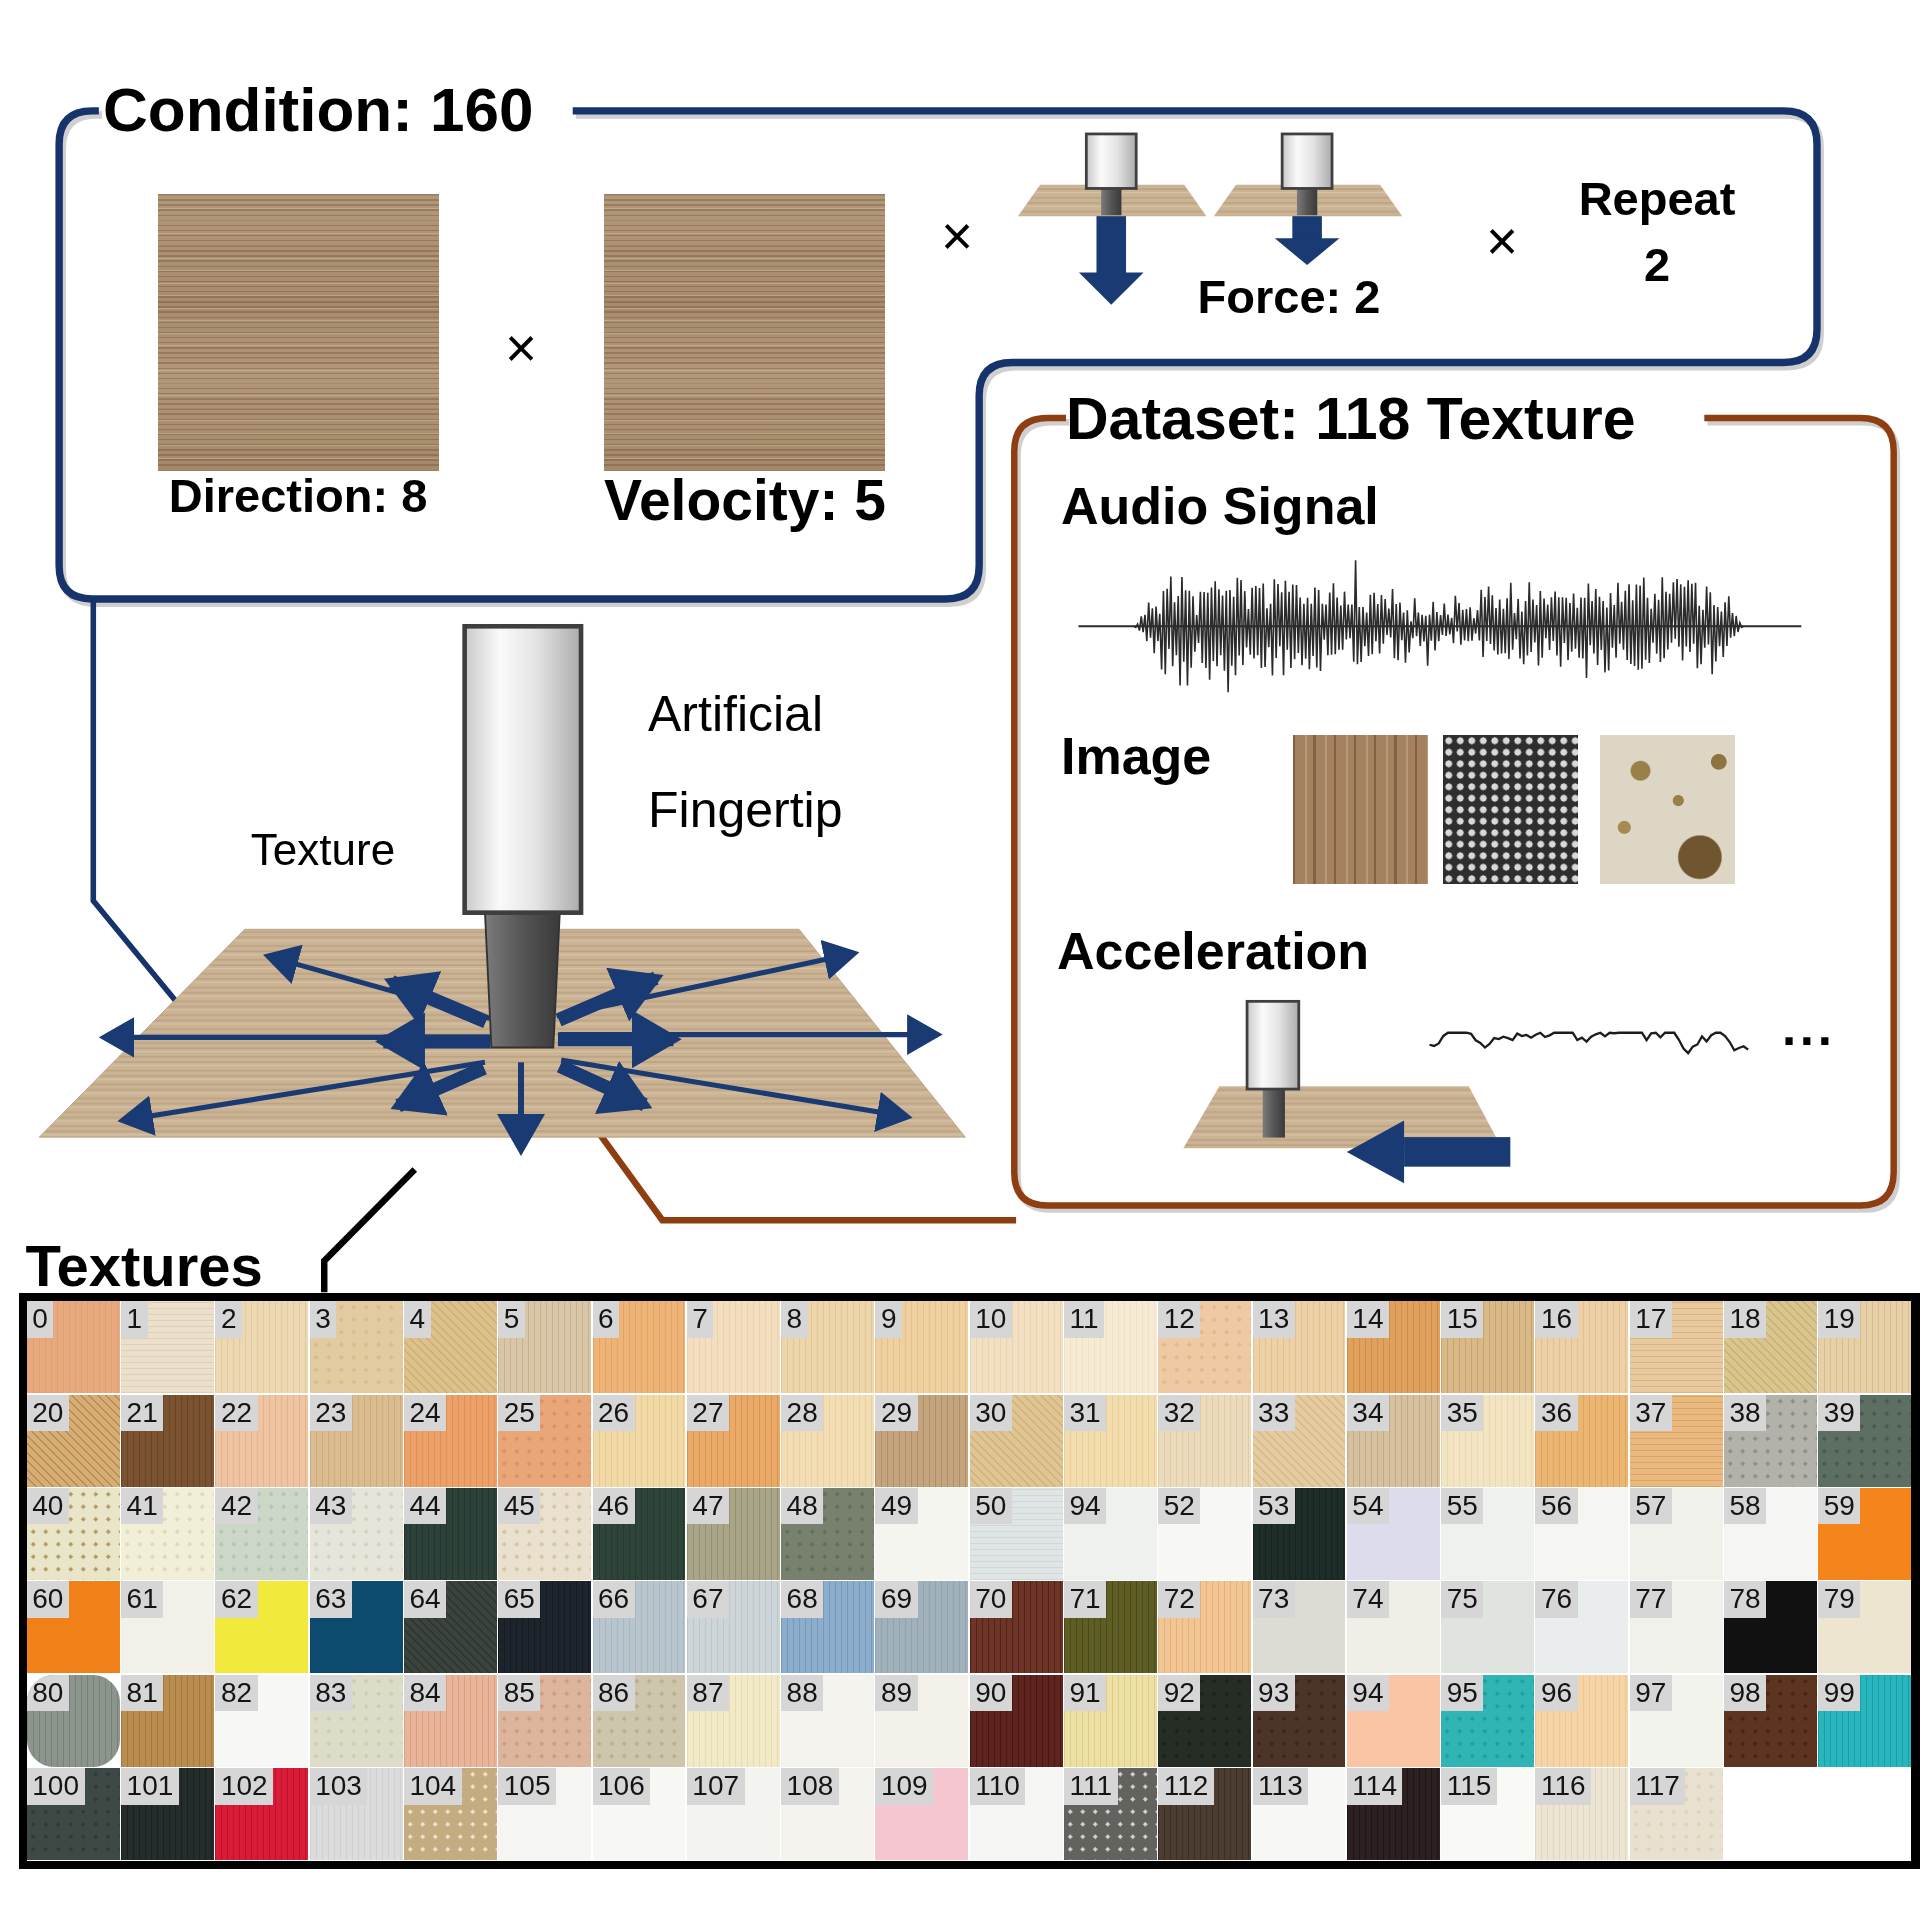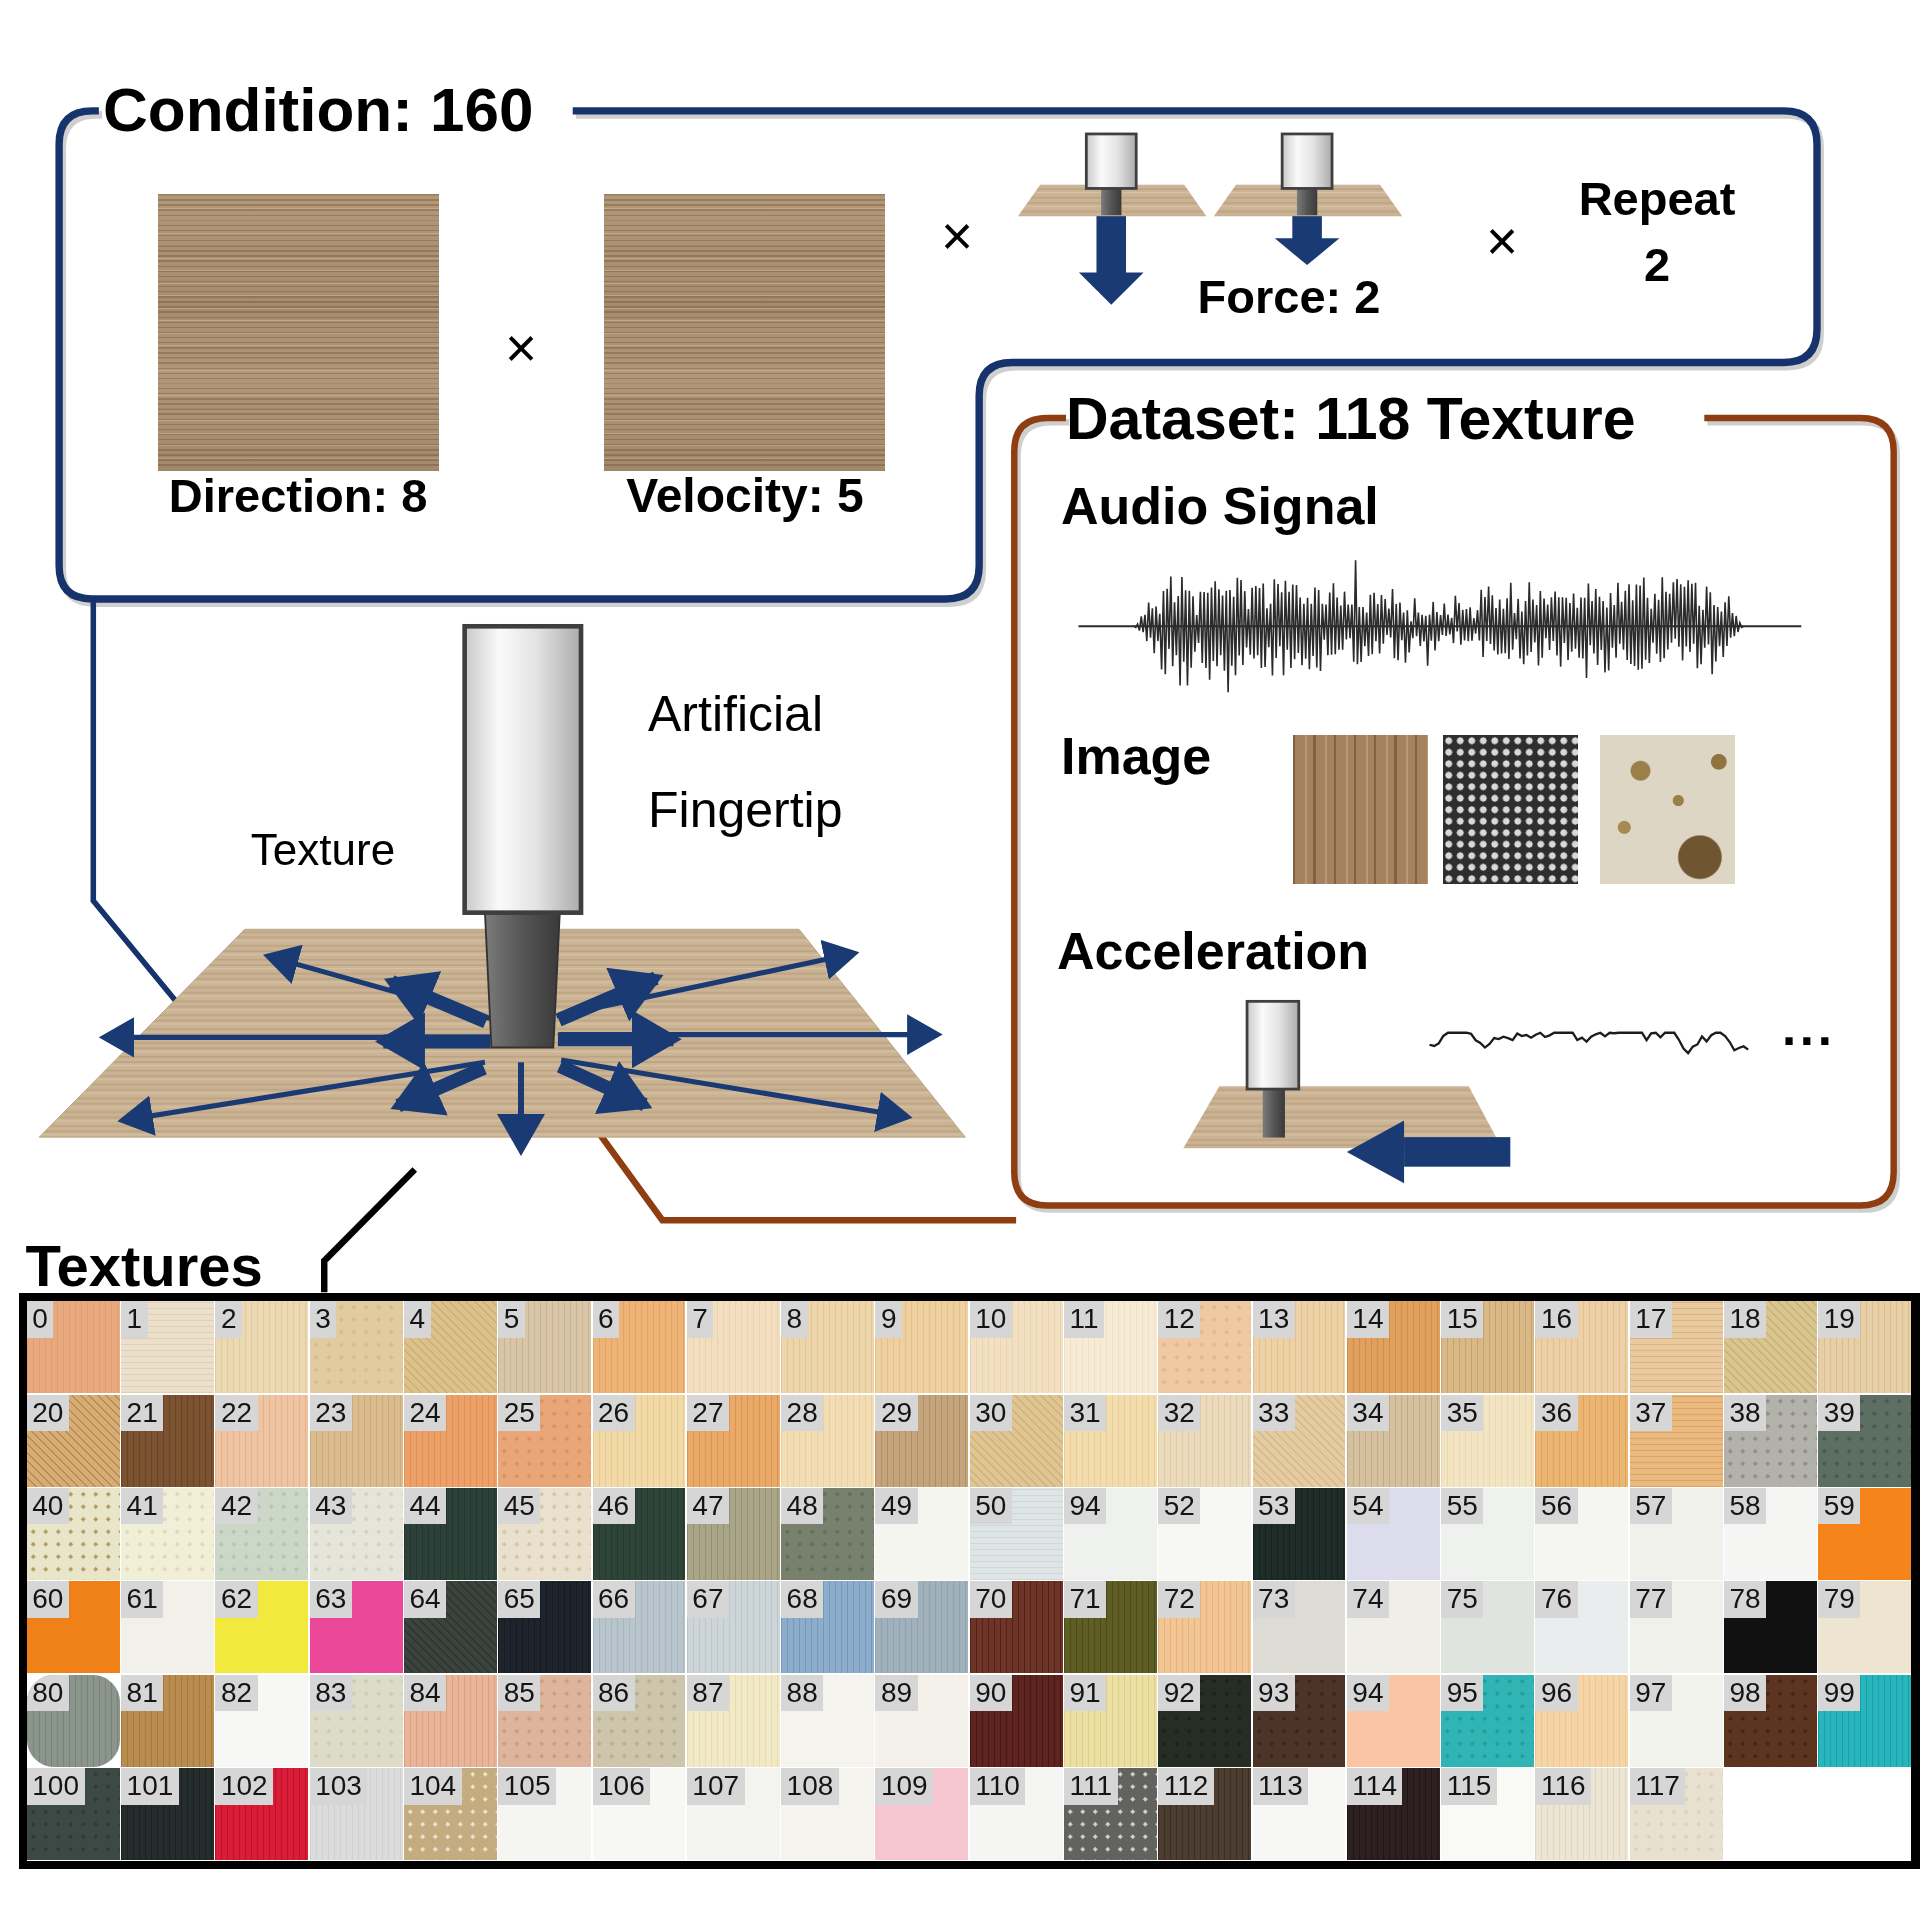--- a/index.html
+++ b/index.html
@@ -149,21 +149,21 @@
       <line x1="1616" y1="478" x2="1616" y2="852" marker-end="url(#mth)"></line>
       <line x1="1700" y1="478" x2="1700" y2="940" stroke-width="30" marker-end="url(#mth)"></line>
     </g>
   </svg>
 
   <div class="woodsq" style="left:158px;top:194px;width:281px;height:277px;"></div>
   <div class="woodsq" style="left:604px;top:194px;width:281px;height:277px;"></div>
 
   <div class="t bold" style="left:103px;top:79px;font-size:62px;">Condition: 160</div>
   <div class="t bold ctr" style="left:298px;top:472px;font-size:47px;">Direction: 8</div>
-  <div class="t bold ctr" style="left:745px;top:472px;font-size:48px;">Velocity: 5</div>
+  <div class="t bold ctr" style="left:745px;top:472px;font-size:57px;">Velocity: 5</div>
   <div class="t ctr" style="left:521px;top:321px;font-size:55px;">×</div>
   <div class="t ctr" style="left:957px;top:209px;font-size:55px;">×</div>
   <div class="t ctr" style="left:1502px;top:214px;font-size:55px;">×</div>
   <div class="t bold ctr" style="left:1289px;top:273px;font-size:47px;">Force: 2</div>
   <div class="t bold ctr" style="left:1657px;top:175px;font-size:47px;">Repeat</div>
   <div class="t bold ctr" style="left:1657px;top:241px;font-size:47px;">2</div>
 
   <div class="t ctr" style="left:323px;top:828px;font-size:44px;">Texture</div>
   <div class="t" style="left:648px;top:689px;font-size:50px;">Artificial</div>
   <div class="t" style="left:648px;top:785px;font-size:50px;">Fingertip</div>
@@ -364,21 +364,21 @@
         </div>
         <div class="tile" style="background-color: rgb(240, 129, 25);">
           <span class="num">60</span>
         </div>
         <div class="tile" style="background-color: rgb(241, 241, 234);">
           <span class="num">61</span>
         </div>
         <div class="tile" style="background-color: rgb(241, 234, 60);">
           <span class="num">62</span>
         </div>
-        <div class="tile" style="background-color: #ec4899;">
+        <div class="tile" style="background-color: #0c4a6e;">
           <span class="num">63</span>
         </div>
         <div class="tile" style="background-color: rgb(59, 67, 60); background-image: repeating-linear-gradient(45deg, rgb(44, 54, 48) 0px, rgb(44, 54, 48) 1.4px, rgba(0, 0, 0, 0) 1.4px, rgba(0, 0, 0, 0) 6px);">
           <span class="num">64</span>
         </div>
         <div class="tile" style="background-color: rgb(29, 36, 44); background-image: repeating-linear-gradient(90deg, rgb(20, 27, 36) 0px, rgb(20, 27, 36) 1.4px, rgba(0, 0, 0, 0) 1.4px, rgba(0, 0, 0, 0) 6px);">
           <span class="num">65</span>
         </div>
         <div class="tile" style="background-color: rgb(185, 197, 204); background-image: repeating-linear-gradient(90deg, rgb(168, 182, 192) 0px, rgb(168, 182, 192) 1.4px, rgba(0, 0, 0, 0) 1.4px, rgba(0, 0, 0, 0) 6px);">
           <span class="num">66</span>

